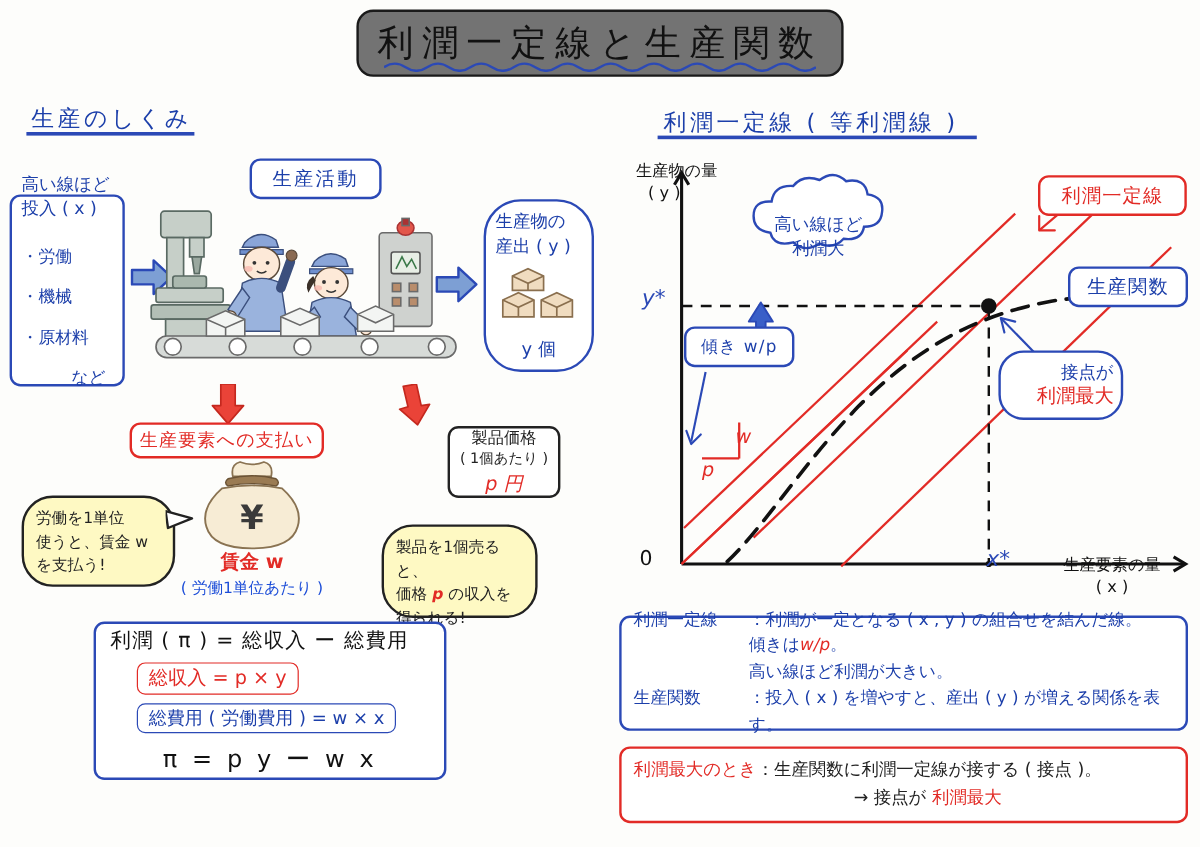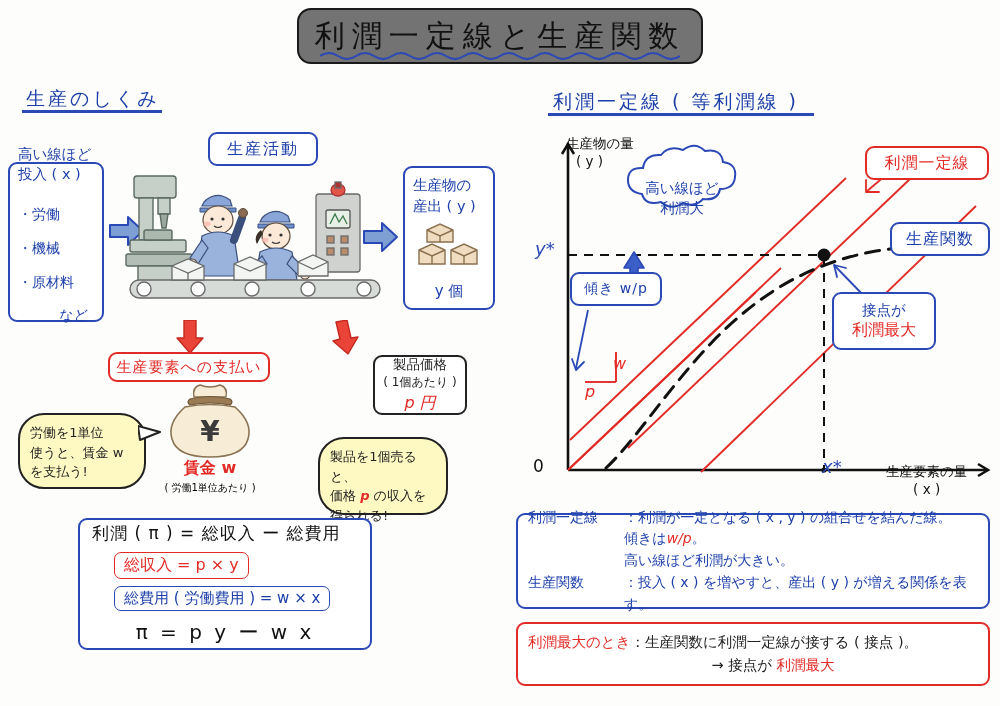--- a/index.html
+++ b/index.html
@@ -44,72 +44,72 @@
 
   
   #input-box{left:8px;top:162px;width:96px;height:160px;padding:8px 8px;font-size:14px;}
   #input-box .hd{font-size:14.5px;letter-spacing:0px;}
   #input-box .bullets{margin-top:6px;font-size:14px;}
   #input-box .bullets div{margin:14px 0;}
   #input-box .etc{text-align:right;padding-right:6px;}
 
   #activity-box{left:208px;top:132px;width:110px;height:34px;align-items:center;font-size:16px;letter-spacing:2px;}
 
-  #output-box{left:403px;top:166px;width:92px;height:144px;padding:7px 8px;font-size:14.5px;}
+  #output-box{left:403px;top:166px;width:92px;height:144px;padding:7px 8px;font-size:14.5px;border-radius:31px;}
   #output-box .cnt{margin-top:auto;text-align:center;font-size:15px;color:#1c3faa;}
 
   #pay-box{left:108px;top:352px;width:162px;height:30px;align-items:center;font-size:15px;letter-spacing:1px;}
   #price-box{left:333px;top:355px;width:94px;height:60px;padding:4px 6px;font-size:13.5px;text-align:center;align-items:center;margin-left:40px;}
   #price-box .yen{color:#e22b26;font-size:16px;font-style:italic;margin-top:2px;}
 
   
   .bubble{
     box-sizing:border-box;background:#fef9c3;border:2px solid #222;
     border-radius:26px;padding:8px 10px;font-size:13px;line-height:1.5;
   }
   #bubble-wage{left:18px;top:413px;width:128px;height:76px;}
   #bubble-rev{left:318px;top:437px;width:130px;height:78px;}
   .bubble .hl{color:#e22b26;font-style:italic;font-weight:bold;}
 
   
   #wage-label{left:150px;top:458px;width:120px;text-align:center;}
   #wage-label .main{color:#e22b26;font-size:16px;font-weight:bold;}
-  #wage-label .sub{font-size:10px;color:#000000;margin-top:2px;}
+  #wage-label .sub{font-size:13px;color:#1d4ed8;margin-top:2px;}
 
   
   #formula-box{left:78px;top:518px;width:294px;height:132px;padding:8px 12px;}
   #formula-box .r1{font-size:17px;color:#111;letter-spacing:1px;}
   #formula-inner-red{
     margin:7px 0 0 22px;border:1.8px solid #e22b26;border-radius:7px;
     color:#e22b26;font-size:16px;padding:2px 9px;display:inline-block;
   }
   #formula-inner-blue{
     margin:7px 0 0 22px;border:1.8px solid #2b49b6;border-radius:7px;
     color:#1c3faa;font-size:15px;padding:2px 9px;display:inline-block;
   }
   #formula-final{margin-top:8px;font-size:20px;letter-spacing:3px;text-align:center;color:#111;}
 
   
   #slope-box{left:570px;top:272px;width:92px;height:34px;align-items:center;font-size:14px;letter-spacing:1px;}
   #profline-box{left:865px;top:146px;width:124px;height:34px;align-items:center;font-size:16px;letter-spacing:1px;}
   #prodfunc-box{left:890px;top:222px;width:100px;height:34px;align-items:center;font-size:16px;letter-spacing:1px;}
-  #tangent-box{left:832px;top:292px;width:104px;height:58px;padding:3px 6px;align-items:center;font-size:14.5px;}
+  #tangent-box{left:832px;top:292px;width:104px;height:58px;padding:3px 6px;align-items:flex-end;font-size:14.5px;border-radius:21px;}
   #tangent-box .red{color:#e22b26;}
   #tangent-box .blk{color:#1c3faa;}
 
   
   #cloud-text{
     left:624px;top:172px;width:116px;height:52px;
     display:flex;flex-direction:column;align-items:center;justify-content:center;
     color:#1c3faa;font-size:14.5px;line-height:1.4;z-index:6;
   }
 
   
   .axlab{color:#111;font-size:13.5px;line-height:1.35;}
-  #ylab{left:530px;top:134px;margin-left:36px;}
+  #ylab{left:530px;top:134px;}
   #xlab{left:886px;top:462px;text-align:center;}
   #origin-lab{left:533px;top:456px;font-size:17px;color:#111;}
   #ystar{left:535px;top:238px;font-size:18px;color:#2b49b6;font-style:italic;}
   #xstar{left:822px;top:456px;font-size:18px;color:#2b49b6;font-style:italic;}
   #w-lab{left:613px;top:354px;font-size:16px;color:#e22b26;font-style:italic;}
   #p-lab{left:585px;top:382px;font-size:16px;color:#e22b26;font-style:italic;}
 
   
   #def-box{left:516px;top:513px;width:474px;height:96px;padding:8px 10px;}
   #def-box .row{display:flex;font-size:14px;line-height:1.55;color:#1c3faa;}

